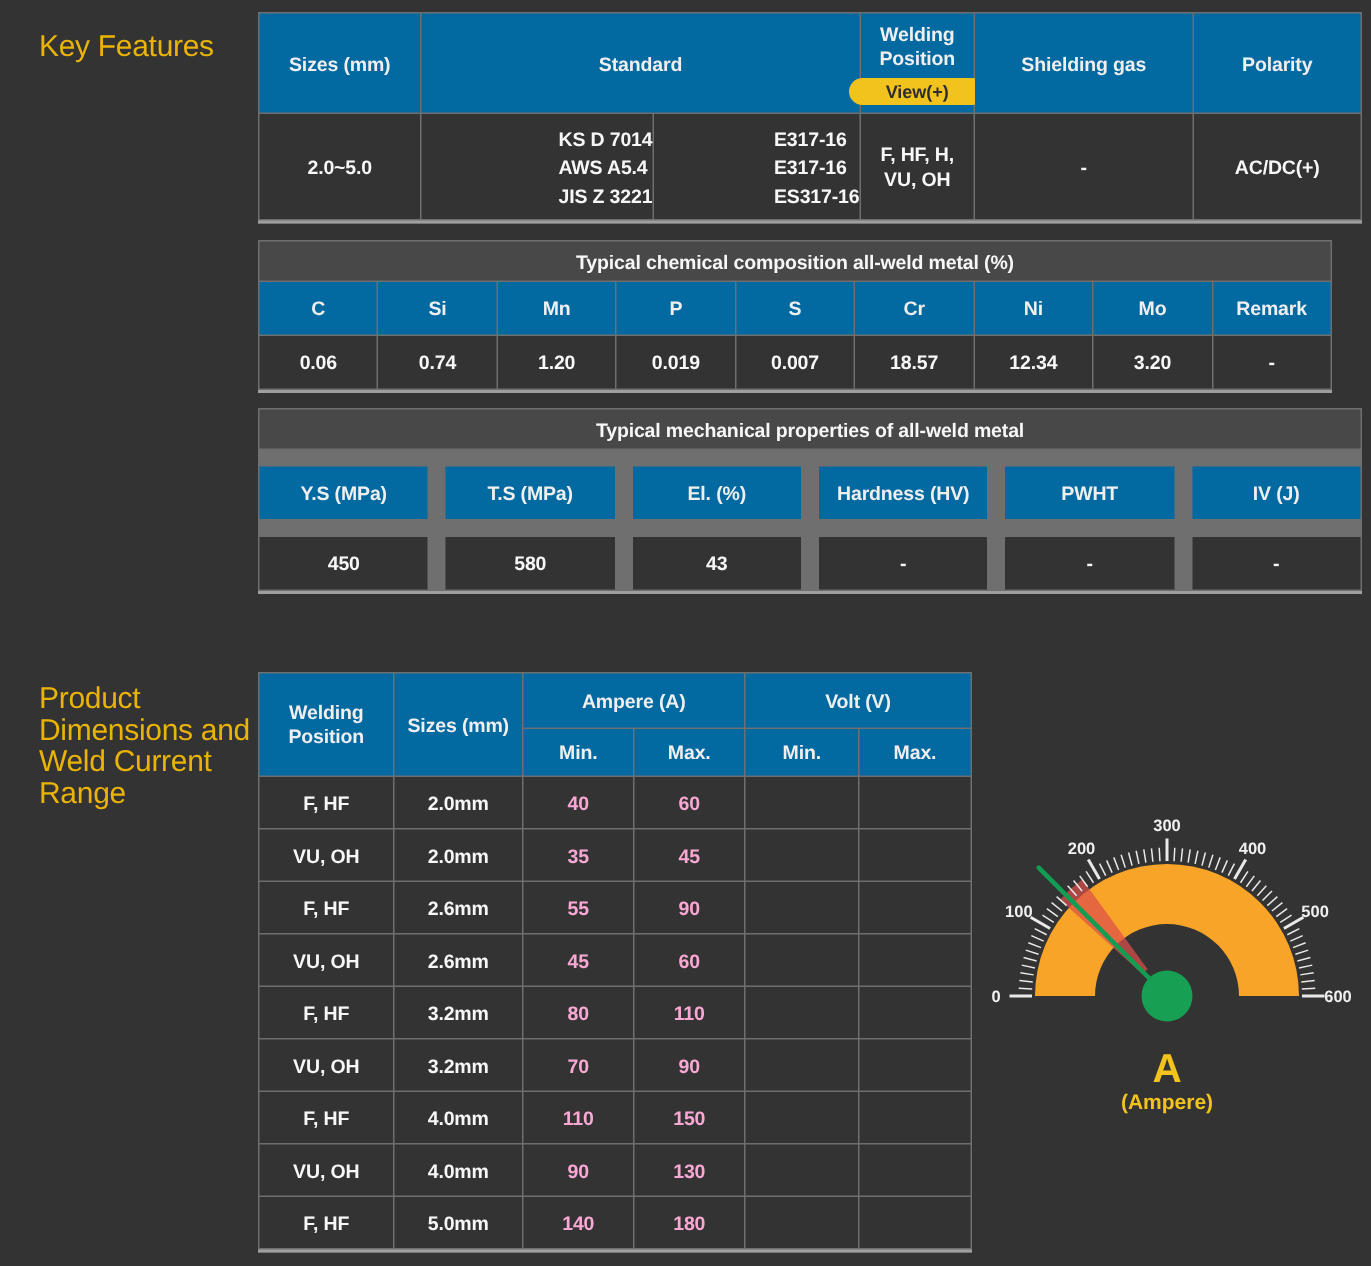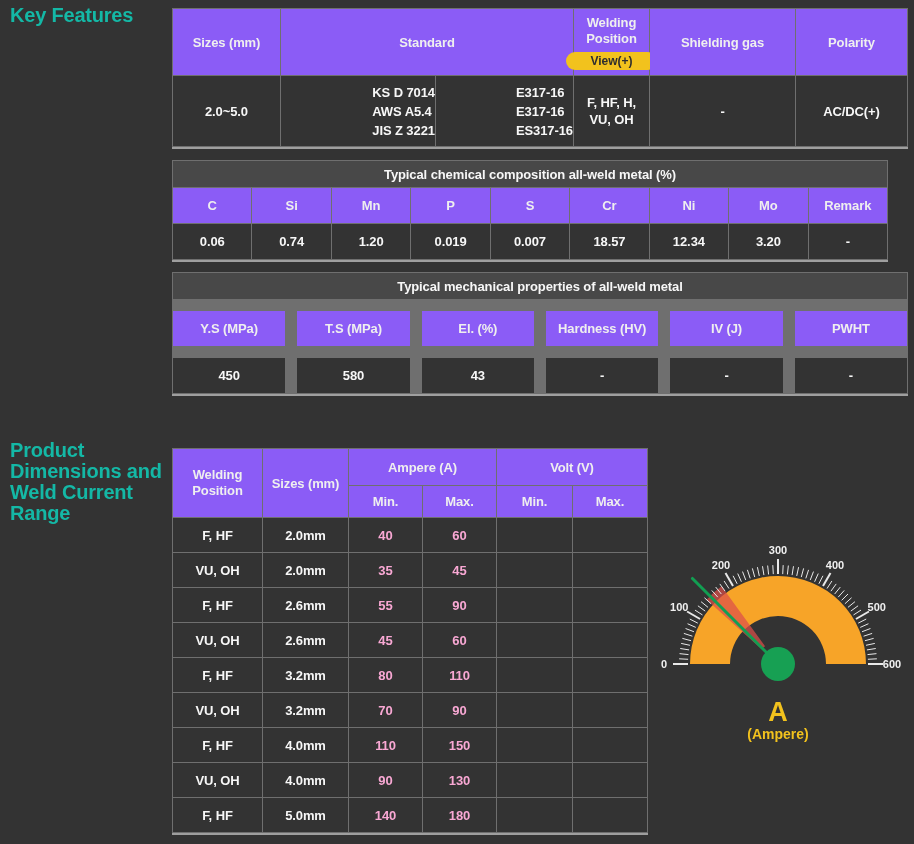--- a/index.html
+++ b/index.html
@@ -7,24 +7,24 @@
   .page{
     position:relative;
     width:914px;height:844px;
     background:#333333;
     font-family:"Liberation Sans",sans-serif;
     overflow:hidden;
     -webkit-font-smoothing:antialiased;
   }
   .sec-heading{
     position:absolute;
-    margin:0;
-    color:#14b8a6;
+    margin:16px;
+    color:#eab308;
     font-size:20px;
-    font-weight:700;
+    font-weight:400;
     line-height:21px;
     letter-spacing:-0.2px;
   }
   
   .tbl{
     position:absolute;
     display:grid;
     gap:1px;
     padding:1px;
     box-sizing:border-box;
@@ -35,21 +35,21 @@
     background:#333333;
     display:flex;
     align-items:center;
     justify-content:center;
     color:#f7f7f7;
     font-size:13px;
     font-weight:700;
     letter-spacing:-0.1px;
     text-align:center;
   }
-  .cell.head{background:#8b5cf6;color:#efefef;}
+  .cell.head{background:#0369a1;color:#efefef;}
   .cell.title{background:#484848;}
   .cell.left{
     justify-content:flex-end;
     padding-left:14px;
     text-align:left;
   }
   .cell.wrap{padding:0 8px;line-height:17px;}
   .lines{display:flex;flex-direction:column;line-height:19px;}
   .cell.col{flex-direction:column;line-height:16px;}
   .view-btn{
@@ -129,22 +129,22 @@
     <div class="cell">3.20</div>
     <div class="cell">-</div>
   </div>
 
   <div class="tbl" style="left:172px;top:272px;width:736px;grid-template-columns:repeat(6,1fr);grid-template-rows:26px 35px 35px;gap:12px;">
     <div class="cell title" style="grid-column:1/7">Typical mechanical properties of all-weld metal</div>
     <div class="cell head">Y.S (MPa)</div>
     <div class="cell head">T.S (MPa)</div>
     <div class="cell head">El. (%)</div>
     <div class="cell head">Hardness (HV)</div>
+    <div class="cell head">PWHT</div>
     <div class="cell head">IV (J)</div>
-    <div class="cell head">PWHT</div>
     <div class="cell">450</div>
     <div class="cell">580</div>
     <div class="cell">43</div>
     <div class="cell">-</div>
     <div class="cell">-</div>
     <div class="cell">-</div>
   </div>
 
   <h2 class="sec-heading" style="left:10px;top:440px;width:168px">Product Dimensions and Weld Current Range</h2>
 

